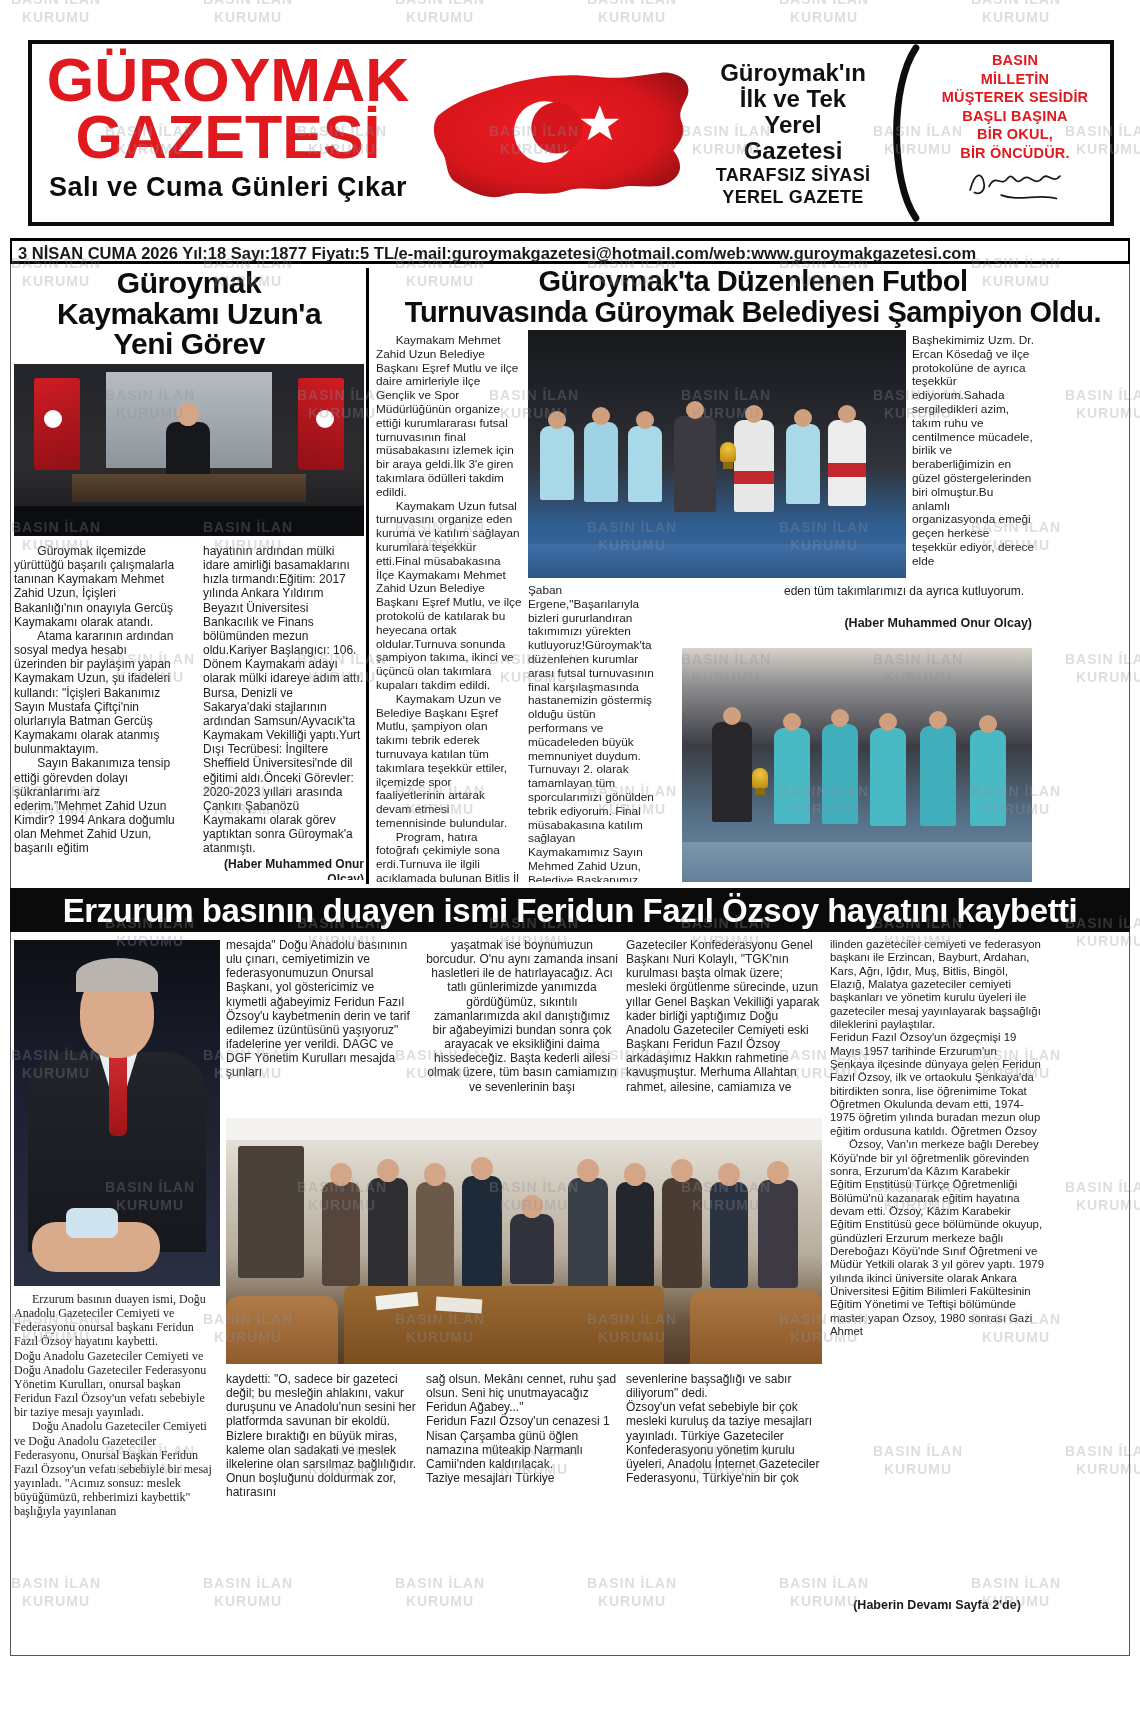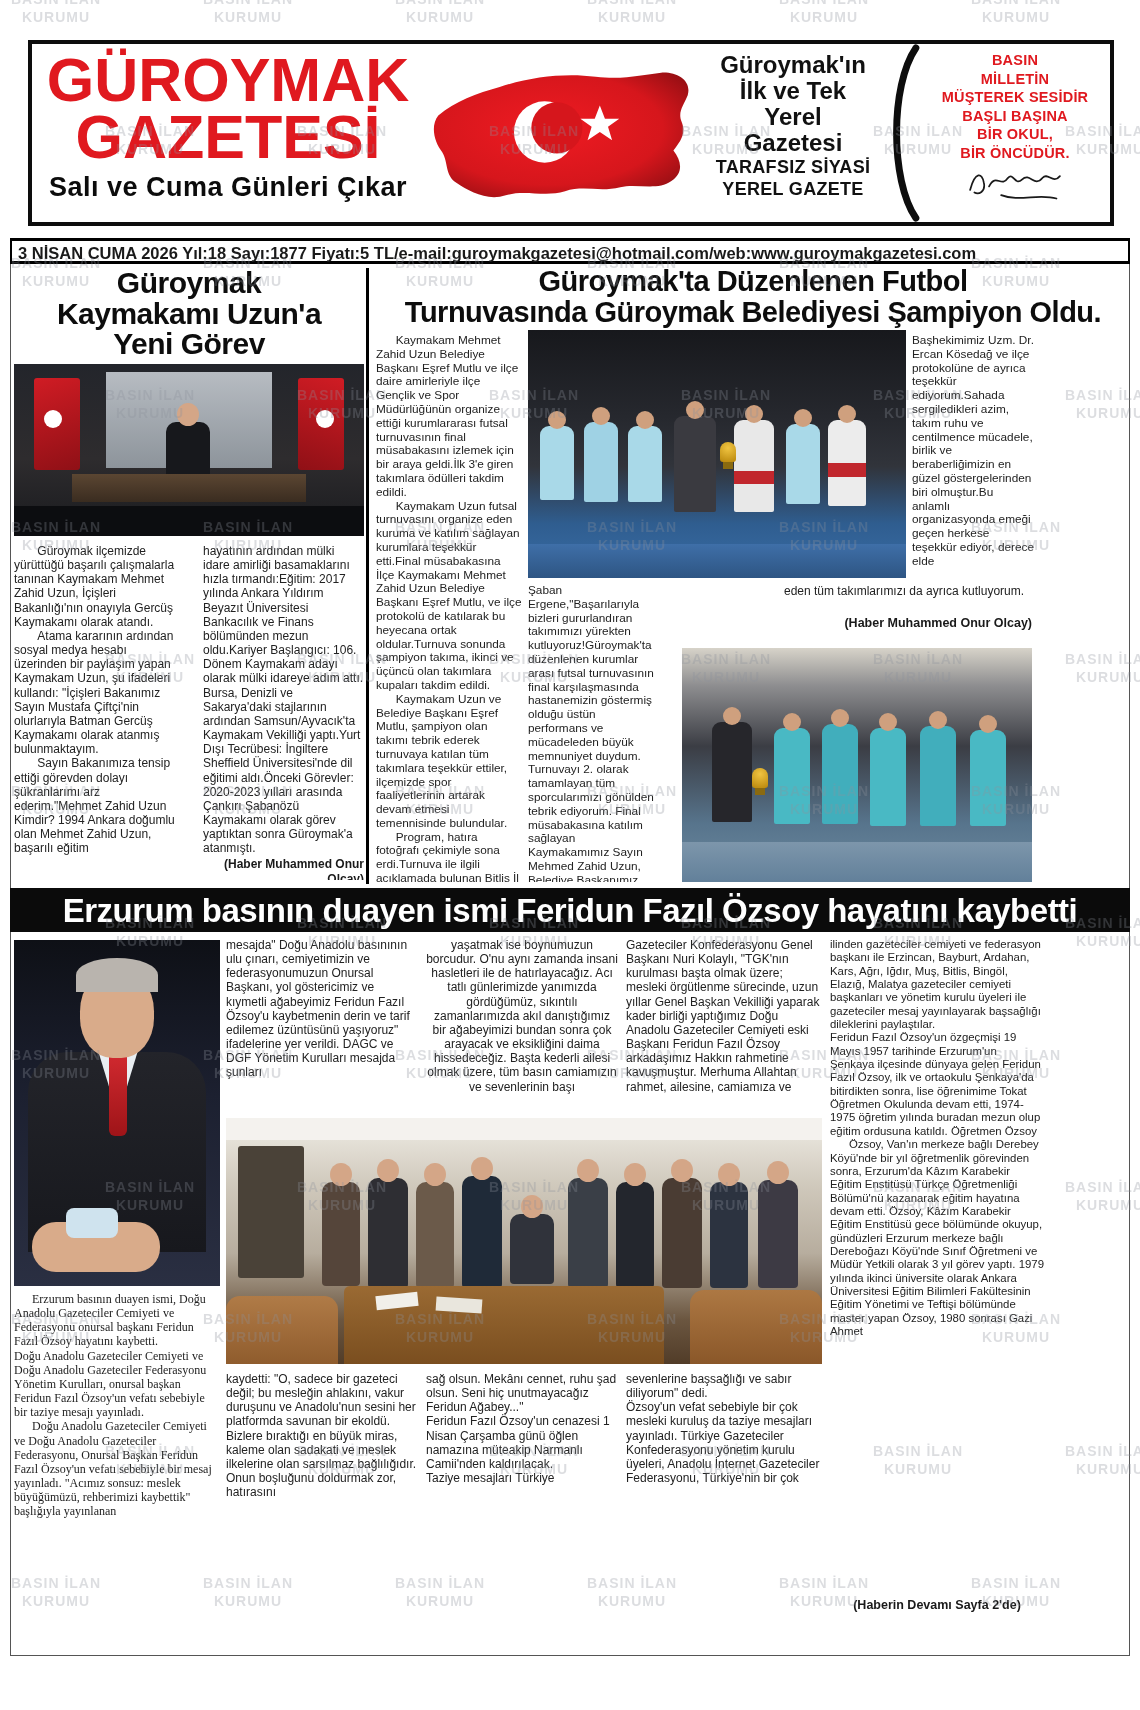--- a/index.html
+++ b/index.html
@@ -12,21 +12,21 @@
       line-height:1.3;color:#8d929c;opacity:.30;white-space:pre-line;letter-spacing:1px;}
 
   
   .header{position:absolute;left:28px;top:40px;width:1078px;height:178px;border:4px solid #0d0d0d;
           background:#fff;display:flex;z-index:2;}
   .logo-block{width:392px;text-align:center;padding-top:8px;}
   .logo-l1,.logo-l2{font-size:61px;font-weight:800;color:#e0191f;line-height:.94;letter-spacing:0;}
   .tagline{font-size:27px;font-weight:700;color:#0c0c0c;margin-top:5px;letter-spacing:.5px;}
   .map-block{width:276px;position:relative;}
   .map-block svg{position:absolute;left:0;top:6px;}
-  .center-slogan{width:186px;text-align:center;padding-top:8px;font-weight:800;color:#111;}
+  .center-slogan{width:186px;text-align:center;padding-top:16px;font-weight:800;color:#111;}
   .cs-big{font-size:24px;line-height:1.08;}
   .cs-small{font-size:18px;line-height:1.25;letter-spacing:.3px;}
   .bracket{width:34px;position:relative;}
   .right-slogan{flex:1;text-align:center;padding-top:7px;color:#e0191f;font-weight:800;}
   .rs-l{font-size:14.5px;line-height:1.28;letter-spacing:.2px;}
   .sig{margin-top:2px;}
 
   
   .datebar{position:absolute;left:10px;top:238px;width:1120px;height:26px;box-sizing:border-box;
            border-top:3px solid #000;border-bottom:3px solid #000;border-left:2px solid #000;border-right:2px solid #000;

